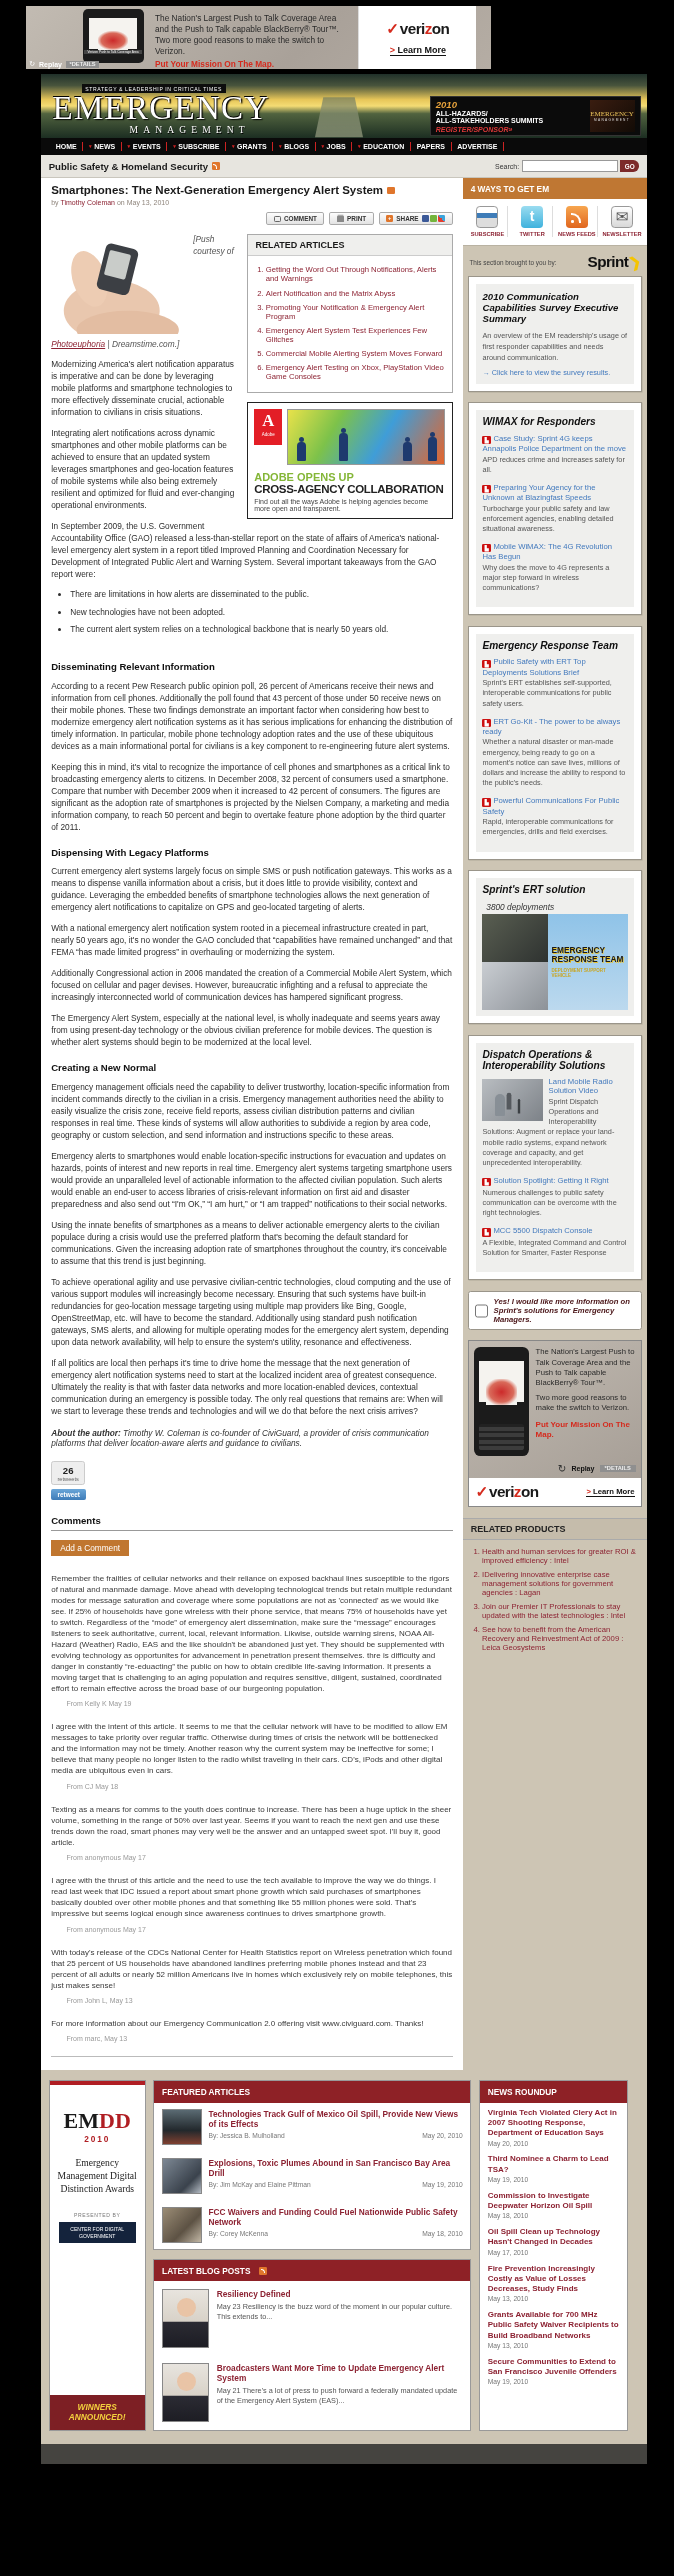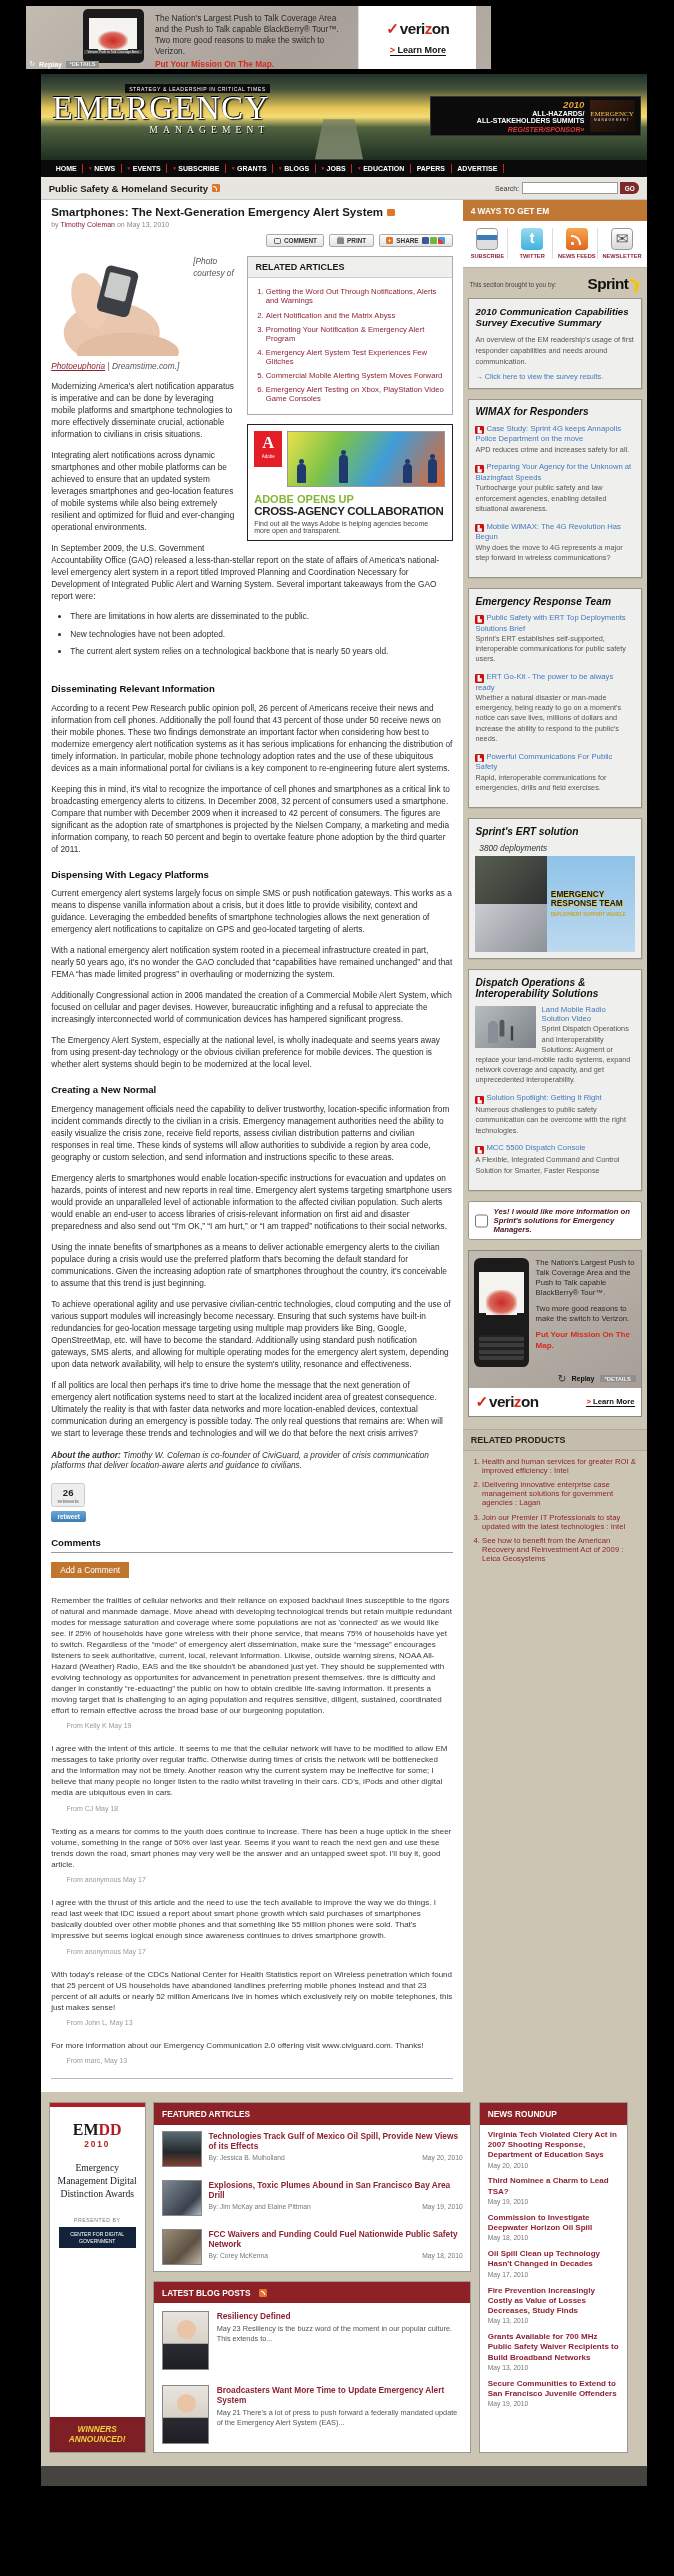--- a/index.html
+++ b/index.html
@@ -28,22 +28,22 @@
   .nl-row { display:flex; align-items:center; gap:3.2px; }
   .nl-row label { color:#ddd; font-size:7px; }
   .nl-row input { width:77px; height:11.5px; border:0.6px solid #b06a2c; background:#fff; }
   .nl-arrow { background:#6e1013; color:#e9b; color:#e8a0a0; font-size:7px; font-weight:bold; border:none; border-radius:0 5.1px 5.1px 0; width:16.6px; height:12.8px; }
   .nl-sample { color:#9c2c33; font-size:7.7px; margin:5.1px 0 0 23px; }
 
   
   .page { width:606px; margin-left:41px; background:#fff; }
 
   
-  .masthead { height:86px; position:relative; overflow:hidden;
-    background:linear-gradient(180deg,#20302a 0%,#48543c 18%,#e7c659 40%,#f4dc74 50%,#51633f 62%,#1c2e22 100%);text-align:right; }
+  .masthead { height:64px; position:relative; overflow:hidden;
+    background:linear-gradient(180deg,#20302a 0%,#48543c 18%,#e7c659 40%,#f4dc74 50%,#51633f 62%,#1c2e22 100%); }
   .road { position:absolute; left:46%; bottom:0; width:38px; height:50px; background:linear-gradient(180deg,#6f7a5e,#9aa083); transform:perspective(77px) rotateX(40deg); opacity:.7; }
   .logo-block { position:absolute; left:11.5px; top:7.7px; }
   .logo-tagline { display:inline-block; background:#0d0d0d; color:#fff; font-size:5.1px; letter-spacing:0.6px; padding:1.3px 3.8px; margin-left:29px; }
   .logo-main { font-family:"Liberation Serif", serif; font-size:33px; color:#fff; text-shadow:1.3px 1.3px 1.3px #000, -0.6px -0.6px 0.6px #000; letter-spacing:1.3px; line-height:31px; }
   .logo-sub { font-family:"Liberation Serif", serif; font-size:9.6px; color:#fff; letter-spacing:5.1px; margin-left:77px; text-shadow:0.6px 0.6px 0.6px #000; }
   .summit { position:absolute; right:6.4px; top:22px; width:211px; height:40px; background:#0b0b0b; border:0.6px solid #333; display:flex; align-items:center; padding:2.6px 5.1px; gap:5.1px; }
   .summit-left { flex:1; }
   .summit-year { color:#e8a33c; font-weight:bold; font-style:italic; font-size:9.6px; }
   .summit-line { color:#fff; font-weight:bold; font-size:7px; line-height:7.7px; }
   .summit-cta { color:#e03a3a; font-weight:bold; font-style:italic; font-size:7px; margin-top:1.3px; }
@@ -139,21 +139,21 @@
   .icon-rss::before { content:""; position:absolute; left:5.1px; bottom:5.1px; width:2.6px; height:2.6px; background:#fff; border-radius:50%; }
   .icon-envelope { background:linear-gradient(#fff,#d8d8d8); border:0.6px solid #999; }
   .icon-envelope::after { content:"✉"; color:#555; font-size:15.3px; line-height:20.4px; }
   .getem-label { font-size:5.7px; font-weight:bold; color:#8c2232; }
 
   .sponsor-row { display:flex; align-items:center; justify-content:space-between; padding:7.7px 6.4px 5.1px; }
   .sponsor-label { font-size:6.4px; color:#444; }
   .sprint-logo { font-size:15.3px; font-weight:bold; color:#111; letter-spacing:-0.6px; display:flex; align-items:center; }
   .sprint-wing { color:#f5c400; font-size:14px; margin-left:1.3px; transform:rotate(-20deg); }
 
-  .side-box { background:#fff; border:0.6px solid #9a958a; margin:0 5.1px 10.2px; padding:0; box-shadow:0.6px 0.6px 0 #b5ae9e; }
+  .side-box { background:#fff; border:0.6px solid #9a958a; margin:0 5.1px 10.2px; padding:7px; box-shadow:0.6px 0.6px 0 #b5ae9e; }
   .side-inner { background:#efefed; padding:6.4px; }
   .side-box h3 { font-size:9.6px; font-weight:bold; font-style:italic; color:#111; margin-bottom:6.4px; }
   .side-box h3.big { font-size:10.2px; }
   .res-item { margin-bottom:7.7px; }
   .res-title { font-size:7.7px; color:#4279bd; cursor:pointer; }
   .res-body { font-size:7.3px; line-height:10.2px; color:#555; margin-top:1.3px; }
   .pdf-icon { display:inline-block; width:8.3px; height:8.3px; background:#cc1111; border-radius:1.3px; color:#fff; font-size:5.1px; line-height:8.3px; text-align:center; font-weight:bold; margin-right:2.6px; vertical-align:-1.3px; }
   .survey-body { font-size:7.3px; color:#555; line-height:11px; margin-bottom:5.1px; }
   .survey-cta { font-size:7.3px; color:#4279bd; cursor:pointer; }
   .survey-cta .arr { color:#4279bd; }
@@ -189,21 +189,21 @@
   .sa-bottom { background:#fff; display:flex; justify-content:space-between; align-items:center; padding:5.1px 6.4px; }
 
   .relprod-head { background:#c5bcab; border-top:0.6px solid #aaa; border-bottom:0.6px solid #aaa; font-size:9px; font-weight:bold; color:#222; padding:5.1px 7.7px; margin:2.6px 0 3.8px; }
   .relprod ol { margin:3.8px 9px 6.4px 19px; }
   .relprod li { font-size:7.7px; color:#8c2232; padding:2.6px 0; }
 
   
   .bottom-section { background:#cdc5b4; padding:10.2px 7.7px 12.8px; display:flex; gap:7.7px; }
   .awards-col { width:97px; background:#fff; border:0.6px solid #999; display:flex; flex-direction:column; align-items:center; text-align:center; }
   .awards-col .stripe { width:100%; height:3.8px; background:#b01e23; }
-  .emdd-logo { font-family:"Liberation Serif", serif; font-size:16px; font-weight:bold; color:#1a1a1a; margin-top:14px; }
+  .emdd-logo { font-family:"Liberation Serif", serif; font-size:22px; font-weight:bold; color:#1a1a1a; margin-top:23px; }
   .emdd-logo .dd { color:#b01e23; }
   .emdd-year { font-size:8.3px; color:#b01e23; font-weight:bold; letter-spacing:1.9px; }
   .awards-name { font-family:"Liberation Serif", serif; font-size:9.6px; color:#222; margin:12.8px 5.1px 0; line-height:12.8px; }
   .presented { font-size:5.1px; letter-spacing:0.6px; color:#777; margin-top:16.6px; }
   .presenter { background:#14233c; color:#fff; font-size:5.1px; padding:3.8px 5.1px; margin-top:3.8px; width:77px; line-height:7px; }
   .winners { margin-top:auto; width:100%; background:#7d1f24; color:#f3d03e; font-weight:bold; font-style:italic; font-size:8.3px; padding:7.7px 3.8px; }
   .midcol { width:318px; display:flex; flex-direction:column; gap:9px; }
   .panel { background:#fff; border:0.6px solid #999; }
   .panel-head { background:#8e2126; color:#fff; font-weight:bold; font-size:8.3px; padding:5.7px 7.7px; display:flex; align-items:center; gap:5.1px; }
   .feat-item { display:flex; gap:6.4px; padding:6.4px 7.7px; }
@@ -411,21 +411,21 @@
             <rect width="208" height="156" fill="#ffffff"></rect>
             <ellipse cx="95" cy="120" rx="75" ry="48" fill="#e9c7ae"></ellipse>
             <ellipse cx="60" cy="70" rx="26" ry="45" fill="#edccb3" transform="rotate(-18 60 70)"></ellipse>
             <ellipse cx="120" cy="150" rx="80" ry="30" fill="#e3bda2"></ellipse>
             <rect x="78" y="18" width="52" height="74" rx="9" fill="#3c3f44" transform="rotate(14 104 55)"></rect>
             <rect x="87" y="28" width="34" height="40" rx="3" fill="#c9ccc9" transform="rotate(14 104 48)"></rect>
           </svg>
         </div>
 
         <div class="caption">
-          <span>[Photo courtesy of </span><span class="link">Photoeuphoria</span><span> | Dreamstime.com.]</span>
+          <span>[Push courtesy of </span><span class="link">Photoeuphoria</span><span> | Dreamstime.com.]</span>
         </div>
 
         <div>
 
         <p class="body">Modernizing America's alert notification apparatus is imperative and can be done by leveraging mobile platforms and smartphone technologies to more effectively disseminate crucial, actionable information to civilians in crisis situations.</p>
             <p class="body">Integrating alert notifications across dynamic smartphones and other mobile platforms can be achieved to ensure that an updated system leverages smartphones and geo-location features of mobile systems while also being extremely resilient and optimized for fluid and ever-changing operational environments.</p>
             <p class="body">In September 2009, the U.S. Government Accountability Office (GAO) released a less-than-stellar report on the state of affairs of America's national-level emergency alert system in a report titled Improved Planning and Coordination Necessary for Development of Integrated Public Alert and Warning System. Several important takeaways from the GAO report were:</p>
           </div>
 
         <ul class="bullets">

